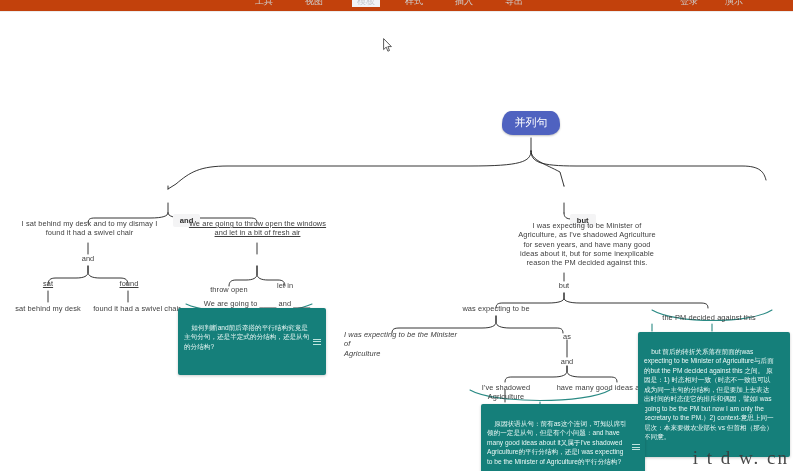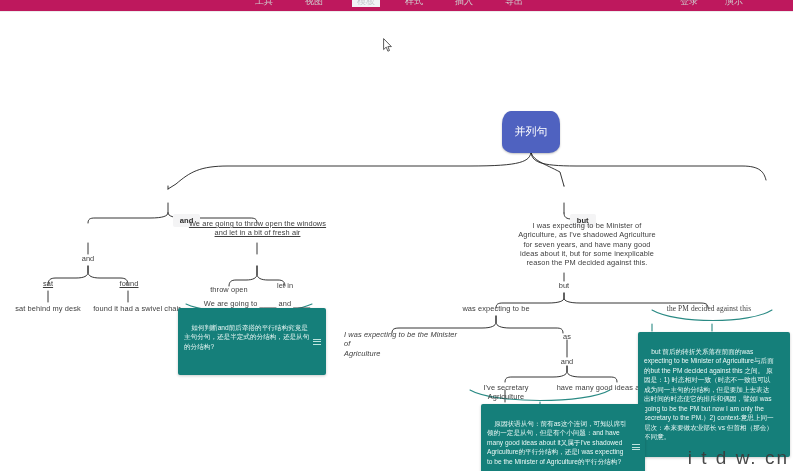--- a/index.html
+++ b/index.html
@@ -12,21 +12,21 @@
   #stage {
     position: relative;
     width: 793px; height: 471px;
     background: #ffffff;
     overflow: hidden;
   }
 
   
   #topbar {
     position: absolute; left: 0; top: 0; width: 793px; height: 11px;
-    background: #be185d;
+    background: #c2410c;
     border-bottom: 1px solid #e8e8e8;
     overflow: hidden;
   }
   #topbar .tb-item {
     position: absolute;
     top: -4px;
     font-size: 9px;
     color: #cfcfcf;
     white-space: nowrap;
     line-height: 11px;
@@ -55,21 +55,21 @@
   .txt {
     color: #3d3d3d;
     font-size: 7.4px;
     letter-spacing: .1px;
   }
   .txt.center { text-align: center; }
 
   
   #root-node {
     left: 502px; top: 111px;
-    width: 58px; height: 42px;
+    width: 58px; height: 24px;
     background: #4f62c0;
     border-radius: 9px 9px 11px 11px / 13px 13px 9px 9px;
     color: #ffffff;
     font-size: 11px;
     display: flex; align-items: center; justify-content: center;
     box-shadow: 0 1px 2px rgba(0,0,0,.25);
   }
 
   
   .conj {
@@ -111,21 +111,21 @@
     display: block; height: 1px; background: #bde3de;
   }
 
   
   #cursor { position: absolute; left: 383px; top: 38px; width: 10px; height: 15px; }
 
   
   #watermark {
     position: absolute;
     right: 4px; bottom: 2px;
-    font-family: Liberation Sans, sans-serif;
+    font-family: Liberation Serif, serif;
     font-size: 19px;
     color: #3a3a3a;
     letter-spacing: 2px;
     opacity: .92;
   }
 </style>
 </head>
 <body>
 
 <div id="stage">
@@ -198,20 +198,22 @@
       <path d="M540,402 L540,406"></path>
     </g>
   </svg>
 
   <div id="root-node" class="node">并列句</div>
 
   <div class="node" style="left:155px; top:188px;">
     <span class="conj">and</span>
   </div>
 
+  <div class="node txt center" style="left:18px; top:219px; width:143px;">I sat behind my desk and to my dismay I
+found it had a swivel chair</div>
 
   <div class="node txt center" style="left:186px; top:219px; width:143px;text-decoration:underline;">We are going to throw open the windows
 and let in a bit of fresh air</div>
 
   <div class="node txt plainconj" style="left:68px; top:254px; width:40px;">and</div>
 
   <div class="node txt plainconj" style="left:197px; top:254px; width:120px;margin-top:45px;">We are going to ____ and ____</div>
 
   <div class="node txt center" style="left:33px; top:279px; width:30px;text-decoration:underline;">sat</div>
   <div class="node txt center" style="left:110px; top:279px; width:38px;text-decoration:underline;">found</div>
@@ -233,30 +235,30 @@
 
   <div class="node txt center" style="left:489px; top:221px; width:152px;margin-left:22px;">I was expecting to be Minister of
 Agriculture, as I've shadowed Agriculture
 for seven years, and have many good
 ideas about it, but for some inexplicable
 reason the PM decided against this.</div>
 
   <div class="node txt plainconj" style="left:544px; top:281px; width:40px;">but</div>
 
   <div class="node txt center" style="left:452px; top:304px; width:88px;">was expecting to be</div>
-  <div class="node txt center" style="left:655px; top:304px; width:108px;font-family:Liberation Serif, serif;">the PM decided against this</div>
+  <div class="node txt center" style="left:655px; top:313px; width:108px;">the PM decided against this</div>
 
   <div class="node txt" style="left:344px; top:330px; width:120px;font-style:italic;">I was expecting to be the Minister of
 Agriculture</div>
 
   <div class="node txt center" style="left:552px; top:332px; width:30px;">as</div>
 
   <div class="node txt center" style="left:552px; top:357px; width:30px;">and</div>
 
-  <div class="node txt center" style="left:466px; top:383px; width:80px;">I've secretary Agriculture</div>
+  <div class="node txt center" style="left:466px; top:383px; width:80px;">I've shadowed Agriculture</div>
   <div class="node txt center" style="left:552px; top:383px; width:92px;">have many good ideas a</div>
 
   <div class="note" style="left:638px; top:332px; width:152px;">
     <span>but 前后的转折关系落在前面的was expecting to be Minister of Agriculture与后面的but the PM decided against this 之间。 原因是：1) 时态相对一致（时态不一致也可以成为同一主句的分结构，但是要加上去表达出时间的时态使它的排斥和偶因，譬如I was going to be the PM but now I am only the secretary to the PM.）2) context-意思上同一层次：本来要做农业部长 vs 但首相（那会）不同意。</span>
   </div>
 
   <div class="note" style="left:481px; top:404px; width:164px;">
     <span>原因状语从句：前有as这个连词，可知以席引领的一定是从句，但是有个小问题：and have many good ideas about it又属于I've shadowed Agriculture的平行分结构，还是I was expecting to be the Minister of Agriculture的平行分结构?</span>
     <span class="grip"><i></i><i></i><i></i></span>
   </div>

